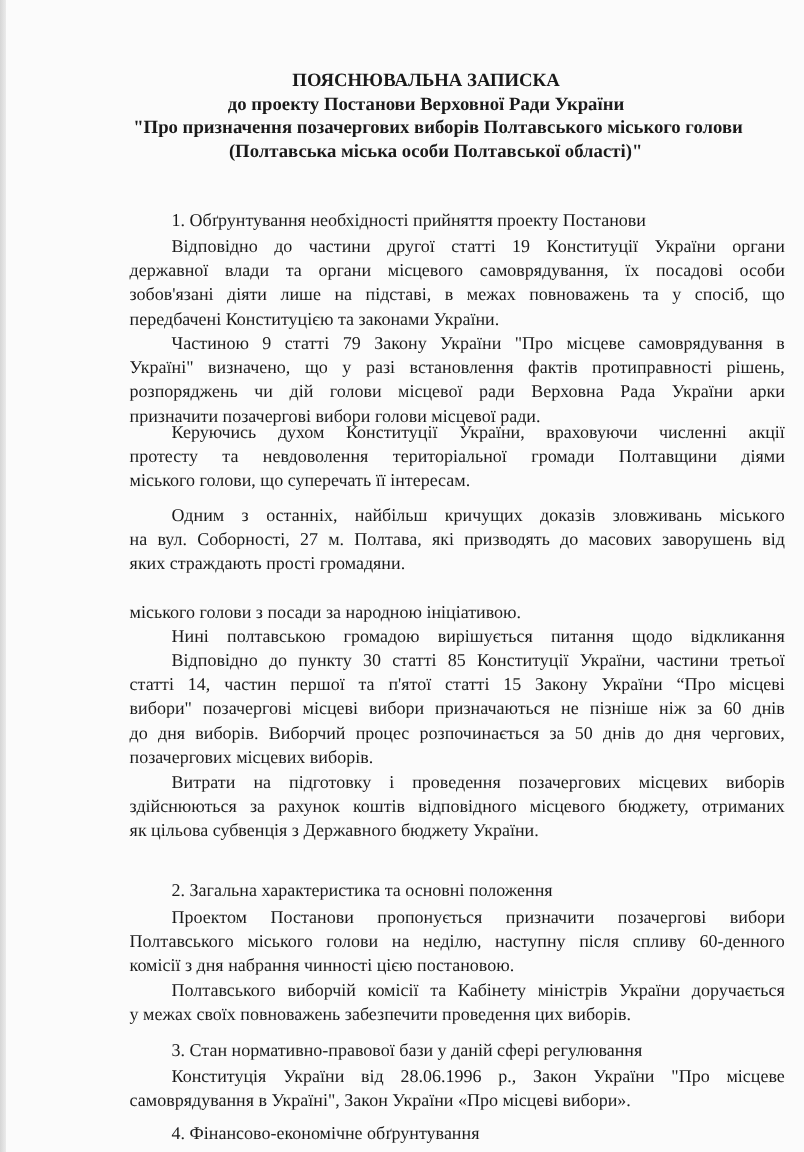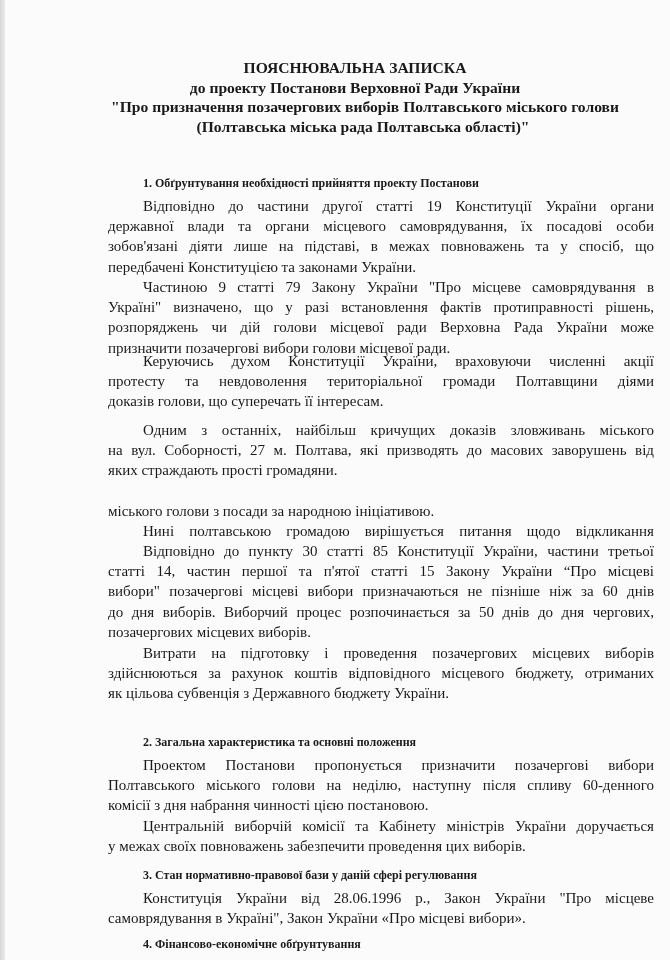--- a/index.html
+++ b/index.html
@@ -18,21 +18,21 @@
     .title-block {
       position: absolute; left: 0; width: 670px; top: 58px;
       text-align: center; font-weight: bold; font-size: 15.6px; line-height: 19.5px;
     }
     .title-block div { white-space: nowrap; }
     .title-block .t1 { padding-left: 40px; }
     .title-block .t2 { padding-left: 40px; }
     .title-block .t3 { padding-left: 60px; }
     .title-block .t4 { padding-left: 56px; }
     .h {
-      position: absolute; left: 143px; font-weight: bold; font-size: 12px;
+      position: absolute; left: 143px; font-weight: normal; font-size: 15px;
       white-space: nowrap;
     }
     .p {
       position: absolute; left: 108px; width: 546px;
       font-size: 15px; line-height: 20.2px;
       text-align: justify; text-align-last: left;
     }
     .p .ln { display: block; text-align: justify; text-align-last: justify; white-space: nowrap; }
     .p .ln.last { text-align-last: left; }
     .p .ln.ind { padding-left: 35px; }
@@ -41,43 +41,43 @@
 <body>
 
 <div class="edge"></div>
 
 <div class="page">
 
   <div class="title-block">
     <div class="t1">ПОЯСНЮВАЛЬНА ЗАПИСКА</div>
     <div class="t2">до проекту Постанови Верховної Ради України</div>
     <div class="t3">"Про призначення позачергових виборів Полтавського міського голови</div>
-    <div class="t4">(Полтавська міська рада Полтавська області)"</div>
+    <div class="t4">(Полтавська міська особи Полтавської області)"</div>
   </div>
 
   <div class="h" style="top:176px">1. Обґрунтування необхідності прийняття проекту Постанови</div>
 
   <div class="p" style="top:196px">
     <span class="ln ind">Відповідно до частини другої статті 19 Конституції України органи</span>
     <span class="ln">державної влади та органи місцевого самоврядування, їх посадові особи</span>
     <span class="ln">зобов'язані діяти лише на підставі, в межах повноважень та у спосіб, що</span>
     <span class="ln last">передбачені Конституцією та законами України.</span>
   </div>
 
   <div class="p" style="top:277px">
     <span class="ln ind">Частиною 9 статті 79 Закону України  "Про місцеве самоврядування в</span>
     <span class="ln">Україні" визначено, що у разі встановлення фактів протиправності рішень,</span>
-    <span class="ln">розпоряджень чи дій голови місцевої ради Верховна Рада України може</span>
+    <span class="ln">розпоряджень чи дій голови місцевої ради Верховна Рада України арки</span>
     <span class="ln last">призначити позачергові вибори голови місцевої ради.</span>
   </div>
 
   <div class="p" style="top:351px">
     <span class="ln ind">Керуючись духом Конституції України, враховуючи численні акції</span>
     <span class="ln">протесту та невдоволення територіальної громади Полтавщини діями</span>
-    <span class="ln last">доказів голови, що суперечать її інтересам.</span>
+    <span class="ln last">міського голови, що суперечать її інтересам.</span>
   </div>
 
   <div class="p" style="top:420px">
     <span class="ln ind">Одним з останніх, найбільш кричущих доказів зловживань міського</span>
     <span class="ln">на вул. Соборності, 27 м. Полтава, які призводять до масових заворушень від</span>
     <span class="ln last">яких страждають прості громадяни.</span>
   </div>
 
   <div class="p" style="top:501px">
     <span class="ln last">міського голови з посади за народною ініціативою.</span>
@@ -100,21 +100,21 @@
 
   <div class="h" style="top:735px">2. Загальна характеристика та основні положення</div>
 
   <div class="p" style="top:755px">
     <span class="ln ind">Проектом Постанови пропонується призначити позачергові вибори</span>
     <span class="ln">Полтавського міського голови на неділю, наступну після спливу 60-денного</span>
     <span class="ln last">комісії з дня набрання чинності цією постановою.</span>
   </div>
 
   <div class="p" style="top:816px">
-    <span class="ln ind">Центральній виборчій комісії та Кабінету міністрів України доручається</span>
+    <span class="ln ind">Полтавського виборчій комісії та Кабінету міністрів України доручається</span>
     <span class="ln last">у межах своїх повноважень забезпечити проведення цих виборів.</span>
   </div>
 
   <div class="h" style="top:868px">3.  Стан нормативно-правової бази у даній сфері регулювання</div>
 
   <div class="p" style="top:888px">
     <span class="ln ind">Конституція України від 28.06.1996 р., Закон України "Про місцеве</span>
     <span class="ln last">самоврядування в Україні", Закон України «Про місцеві вибори».</span>
   </div>
 

